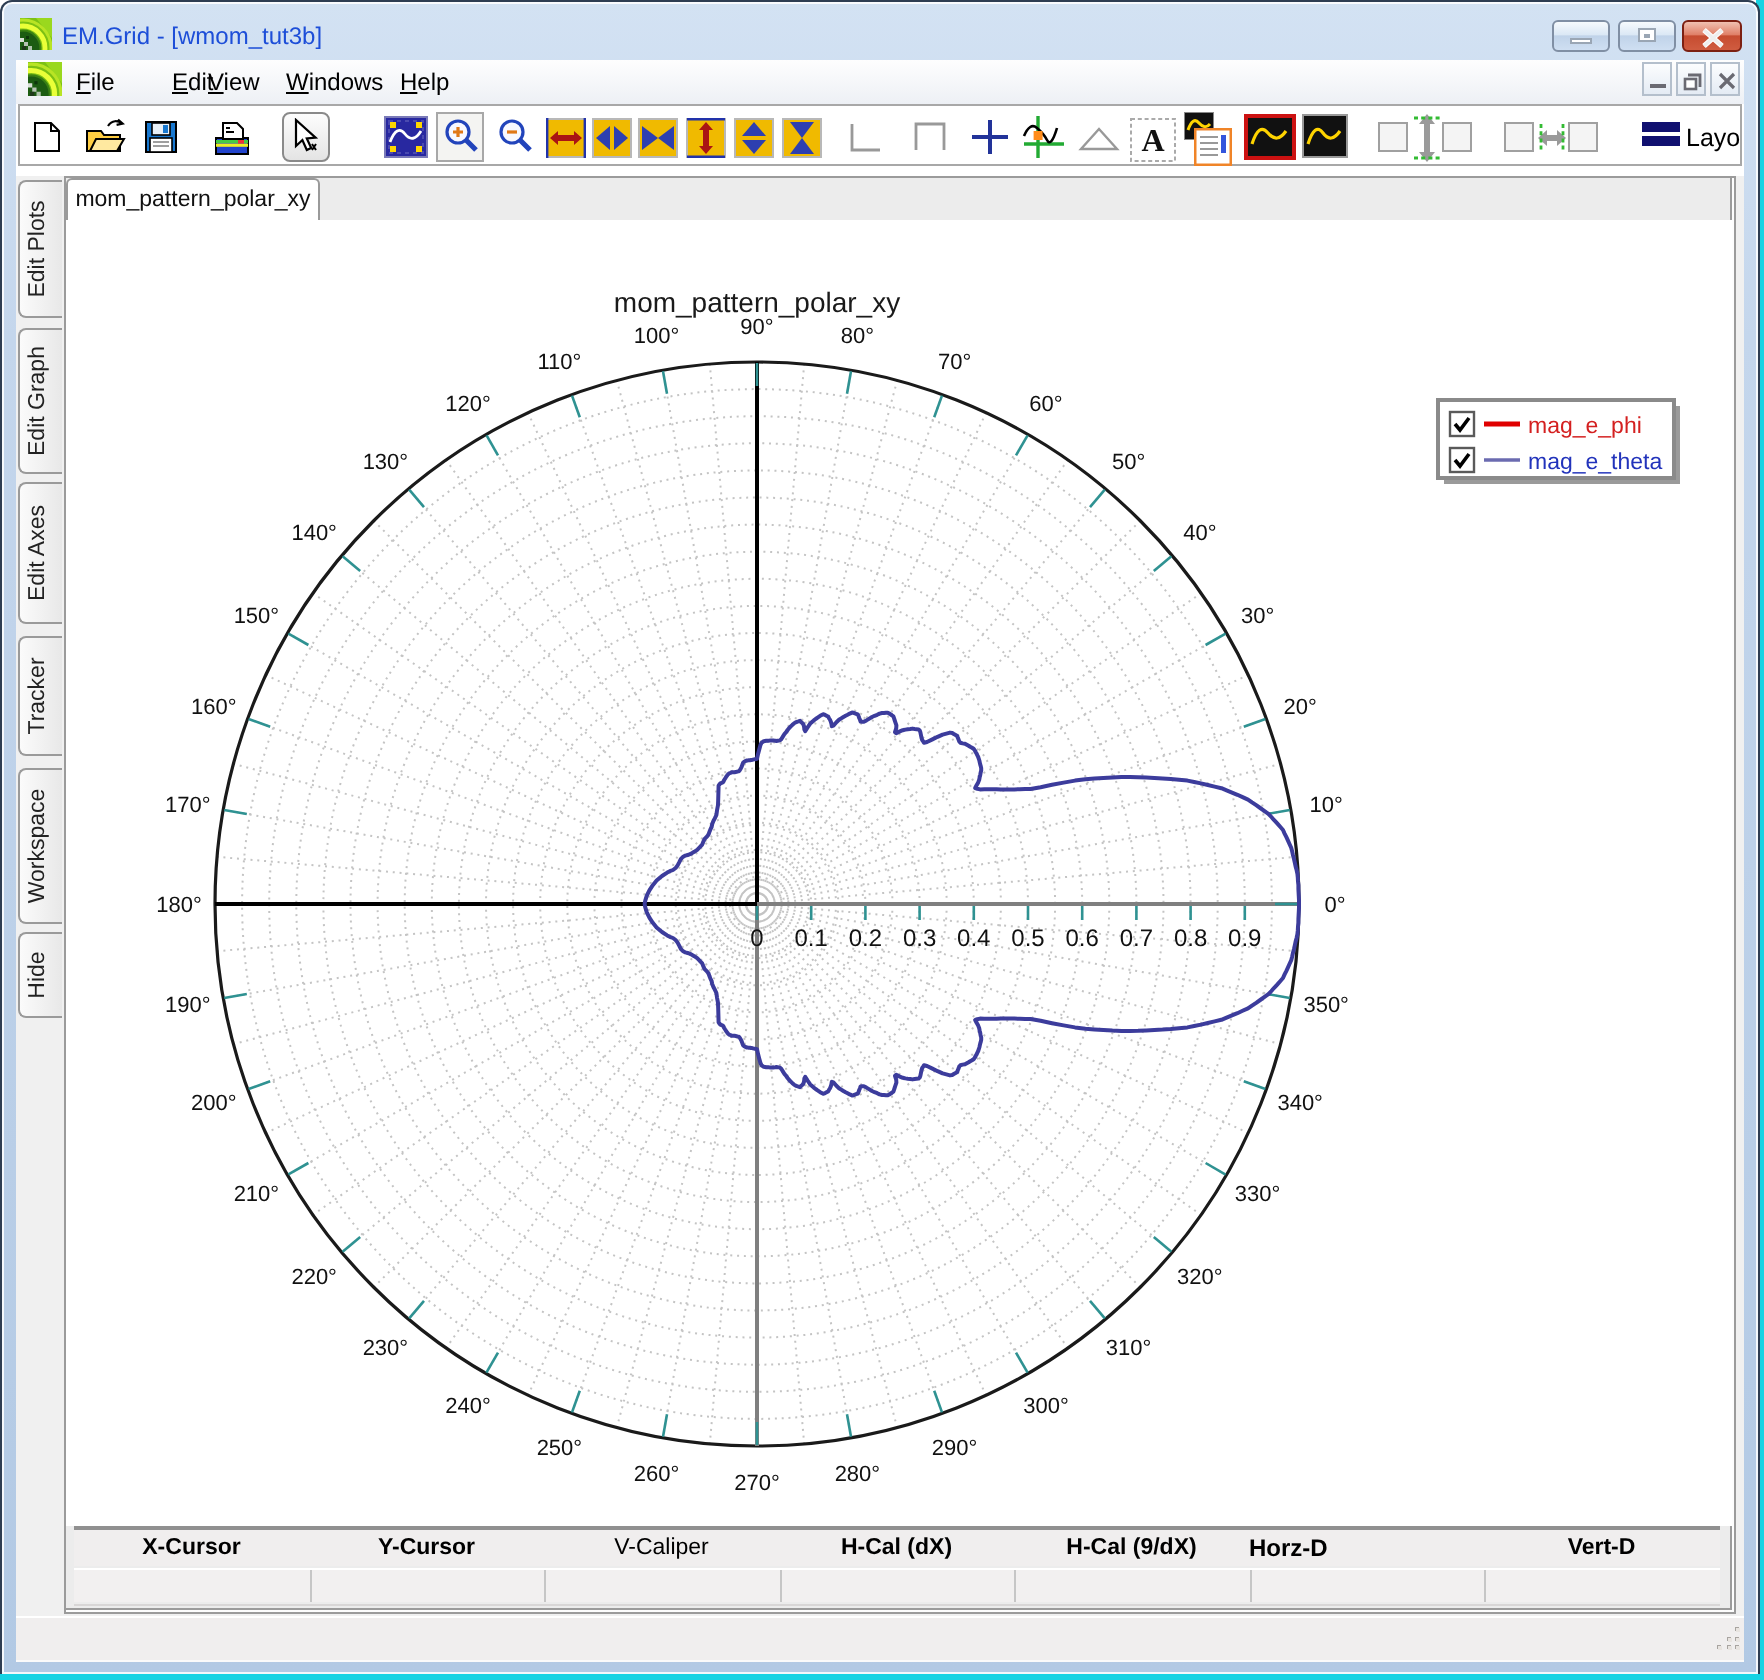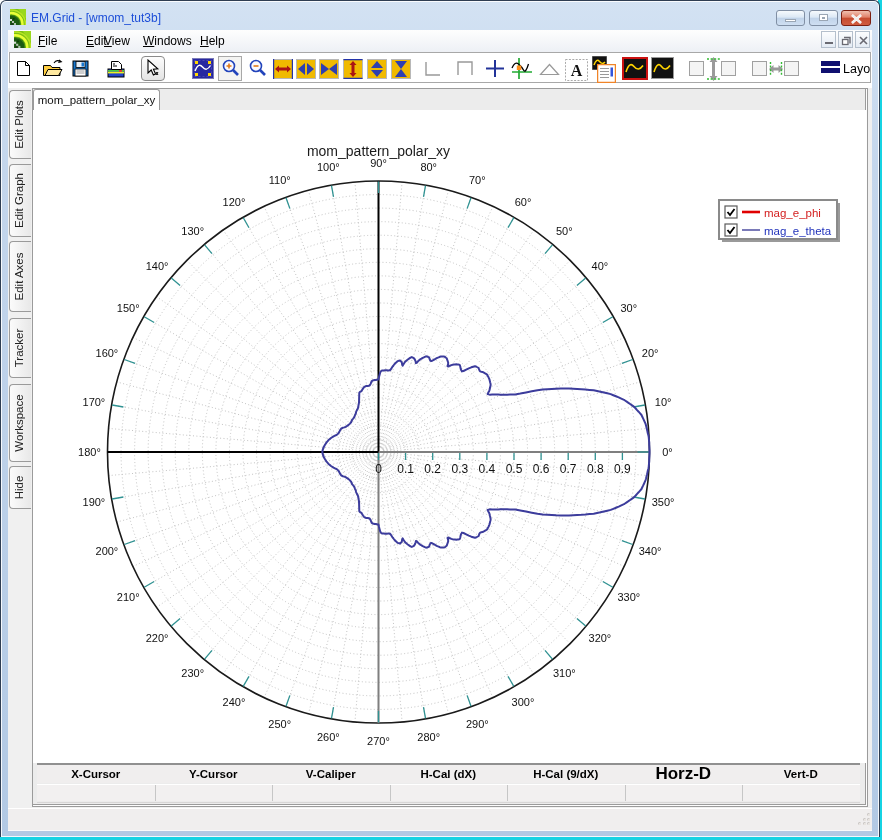--- a/index.html
+++ b/index.html
@@ -437,24 +437,24 @@
     <rect x="692" y="114" width="12" height="12" fill="#fff" stroke="#5a5a5a" stroke-width="1.2"></rect>
     <path d="M694.5,120 l2.5,3 l4.5,-6" fill="none" stroke="#000" stroke-width="1.8"></path>
     <line x1="709" y1="120" x2="727" y2="120" stroke="#6b6bb0" stroke-width="1.8"></line>
     <text x="731" y="124.5" font-size="11.5" fill="#2233bb">mag_e_theta</text>
   </svg>
 
 <div style="position:absolute;left:37px;top:763px;width:823px;height:1.5px;background:#909090"></div>
 <div style="position:absolute;left:37px;top:765px;width:823px;height:18px;background:#f0eeee;color:#000">
     <div style="position:absolute;left:0.0px;top:0;width:117.5px;height:18px;text-align:center;line-height:18px;font-weight:bold;font-size:11.5px">X-Cursor</div>
     <div style="position:absolute;left:117.5px;top:0;width:117.5px;height:18px;text-align:center;line-height:18px;font-weight:bold;font-size:11.5px">Y-Cursor</div>
-    <div style="position:absolute;left:235.0px;top:0;width:117.5px;height:18px;text-align:center;line-height:18px;font-weight:bold;font-size:11.5px">V-Caliper</div>
+    <div style="position:absolute;left:235.0px;top:0;width:117.5px;height:18px;text-align:center;line-height:18px;font-weight:normal;font-size:11.5px">V-Caliper</div>
     <div style="position:absolute;left:352.5px;top:0;width:117.5px;height:18px;text-align:center;line-height:18px;font-weight:bold;font-size:11.5px">H-Cal (dX)</div>
     <div style="position:absolute;left:470.0px;top:0;width:117.5px;height:18px;text-align:center;line-height:18px;font-weight:bold;font-size:11.5px">H-Cal (9/dX)</div>
-    <div style="position:absolute;left:587.5px;top:0;width:117.5px;height:18px;text-align:center;line-height:18px;font-weight:bold;font-size:17px">Horz-D</div>
+    <div style="position:absolute;left:587.5px;top:0;width:117.5px;height:18px;text-align:left;line-height:18px;font-weight:bold;font-size:12px">Horz-D</div>
     <div style="position:absolute;left:705.0px;top:0;width:117.5px;height:18px;text-align:center;line-height:18px;font-weight:bold;font-size:11.5px">Vert-D</div>
   </div>
 <div style="position:absolute;left:37px;top:784px;width:823px;height:17px;background:#f2f0f0;border-top:1px solid #fff">
     <div style="position:absolute;left:117.5px;top:0;width:1px;height:16px;background:#c6c6c6"></div>
     <div style="position:absolute;left:235.0px;top:0;width:1px;height:16px;background:#c6c6c6"></div>
     <div style="position:absolute;left:352.5px;top:0;width:1px;height:16px;background:#c6c6c6"></div>
     <div style="position:absolute;left:470.0px;top:0;width:1px;height:16px;background:#c6c6c6"></div>
     <div style="position:absolute;left:587.5px;top:0;width:1px;height:16px;background:#c6c6c6"></div>
     <div style="position:absolute;left:705.0px;top:0;width:1px;height:16px;background:#c6c6c6"></div>
   </div>

